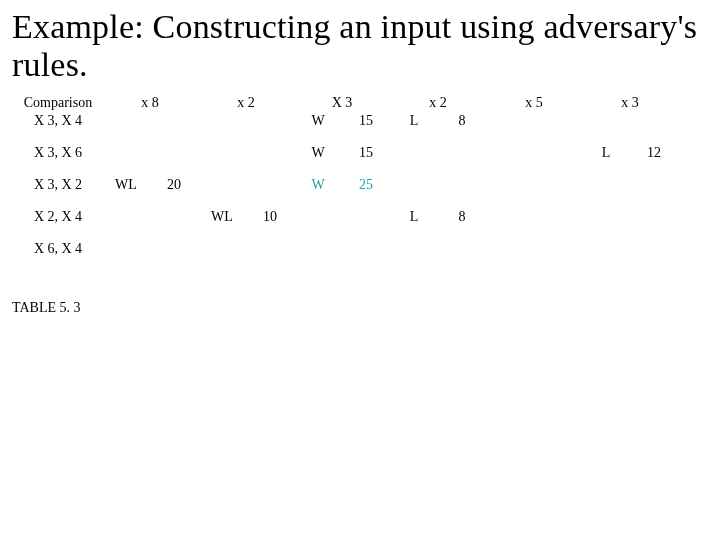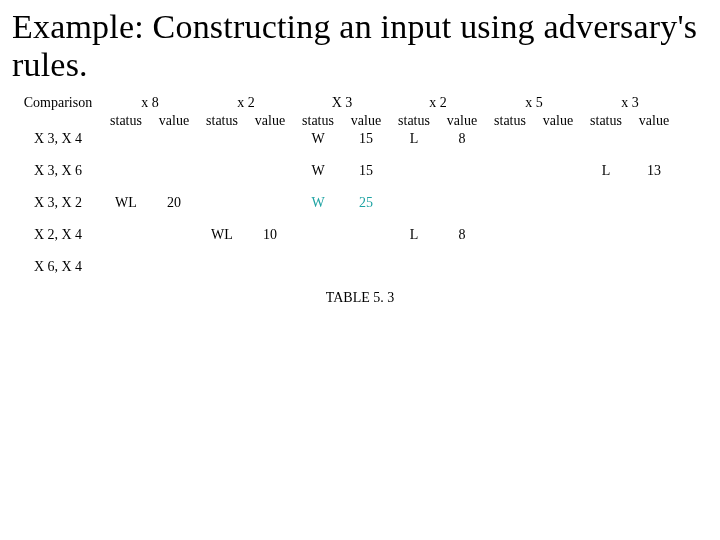--- a/index.html
+++ b/index.html
@@ -27,56 +27,41 @@
     font-weight: normal;
     text-align: center;
     vertical-align: middle;
     height: 18px;
     line-height: 18px;
   }
   .row-group td { padding-bottom: 14px; }
   .collabel { text-align: center; width: 88px; padding-left: 2px; }
   .sub { width: 48px; }
   .group-head { font-size: 14px; }
-  .caption { text-align: center; font-size: 14px; }
+  .caption { text-align: left; margin-top: 28px; font-size: 14px; }
   .teal { color: #1ea3a3; }
 </style>
 </head>
 <body>
 
 <h1>Example: Constructing an input using adversary's rules.</h1>
 
 <table>
 
   <tbody>
       <tr class="group-head">
     <td class="collabel">Comparison</td>
     <td class="sub" colspan="2">x 8</td>
     <td class="sub" colspan="2">x 2</td>
     <td class="sub" colspan="2">X 3</td>
     <td class="sub" colspan="2">x 2</td>
     <td class="sub" colspan="2">x 5</td>
     <td class="sub" colspan="2">x 3</td>
   </tr>
 
-  <tr>
-    <td class="collabel"></td>
-    <td class="sub">status</td>
-    <td class="sub">value</td>
-    <td class="sub">status</td>
-    <td class="sub">value</td>
-    <td class="sub">status</td>
-    <td class="sub">value</td>
-    <td class="sub">status</td>
-    <td class="sub">value</td>
-    <td class="sub">status</td>
-    <td class="sub">value</td>
-    <td class="sub">status</td>
-    <td class="sub">value</td>
-  </tr>
   </tbody>
     <tbody id="rows-body">
       <tr class="row-group">
         <td class="collabel">X 3, X 4</td>
         <td class="sub"></td>
         <td class="sub"></td>
         <td class="sub"></td>
         <td class="sub"></td>
         <td class="sub">W</td>
         <td class="sub">15</td>
@@ -93,21 +78,21 @@
         <td class="sub"></td>
         <td class="sub"></td>
         <td class="sub"></td>
         <td class="sub">W</td>
         <td class="sub">15</td>
         <td class="sub"></td>
         <td class="sub"></td>
         <td class="sub"></td>
         <td class="sub"></td>
         <td class="sub">L</td>
-        <td class="sub">13</td>
+        <td class="sub">12</td>
       </tr>
       <tr class="row-group">
         <td class="collabel">X 3, X 2</td>
         <td class="sub">WL</td>
         <td class="sub">20</td>
         <td class="sub"></td>
         <td class="sub"></td>
         <td class="sub teal">W</td>
         <td class="sub teal">25</td>
         <td class="sub"></td>

